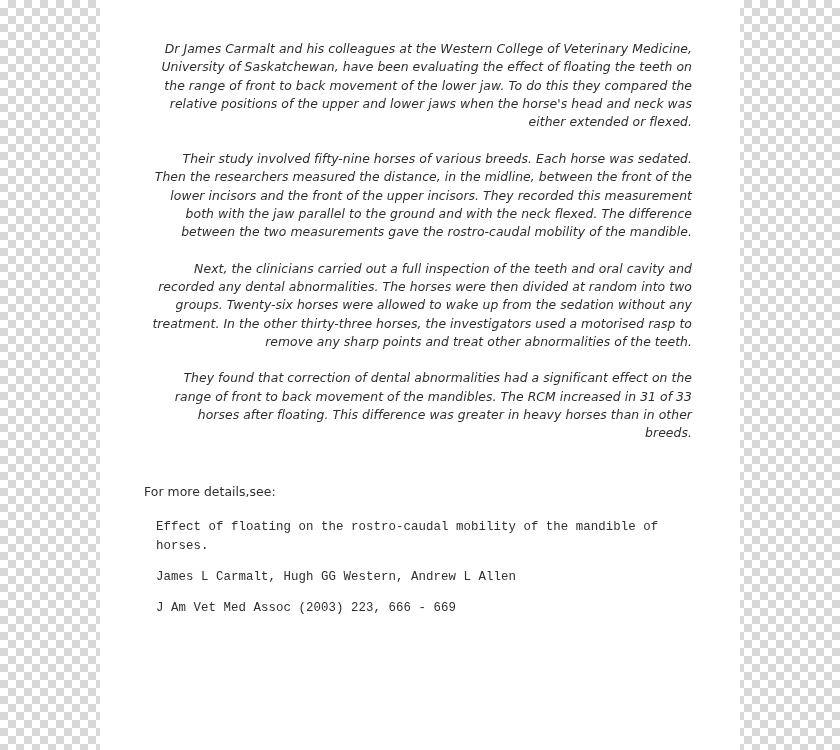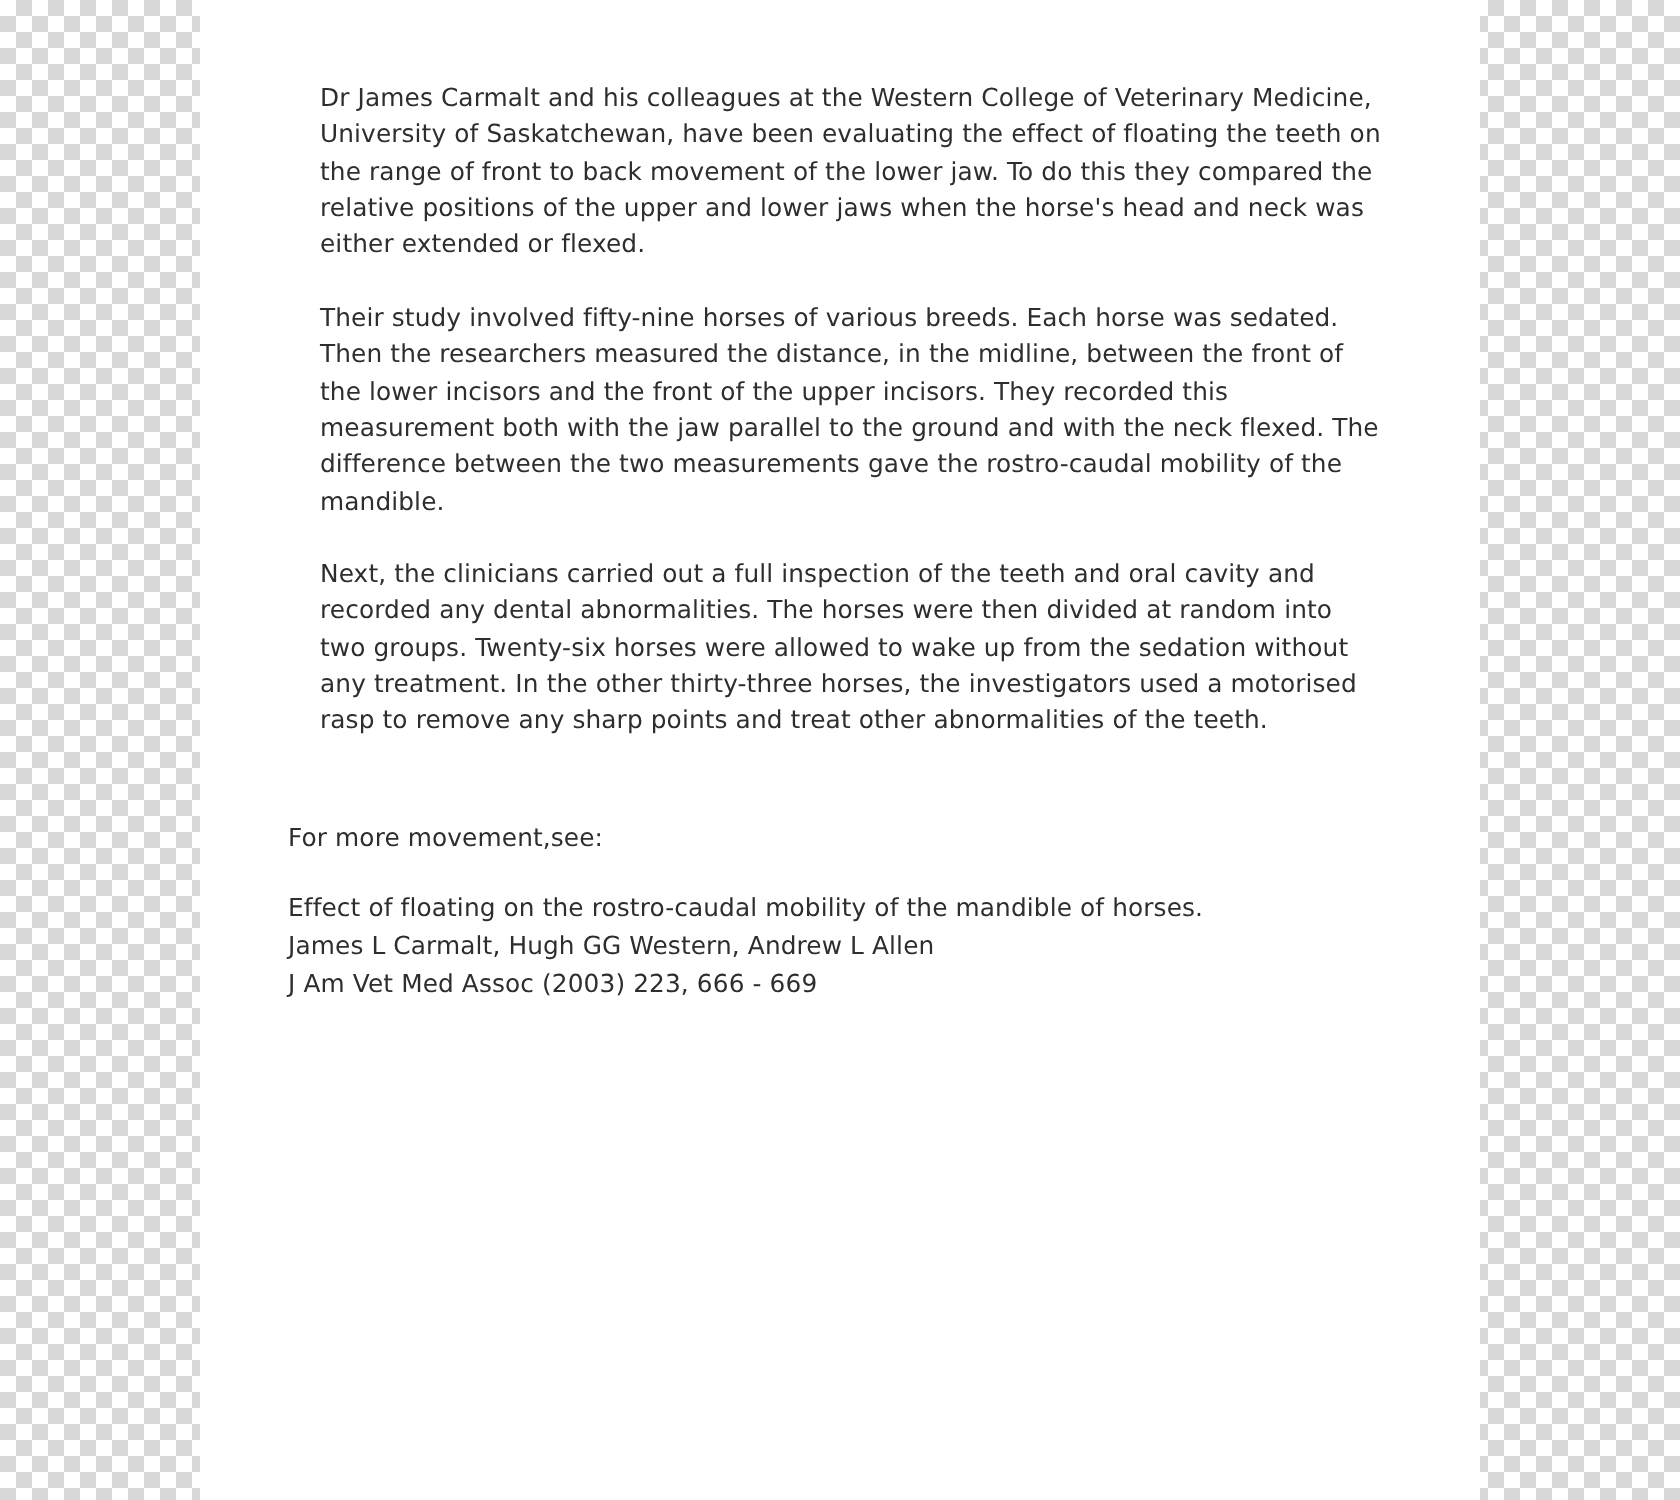--- a/index.html
+++ b/index.html
@@ -28,46 +28,49 @@
     box-sizing: border-box;
     padding: 40px 48px 0 44px;
   }
   .doc-body {
     color: #2e2e2e;
     font-size: 12.4px;
     line-height: 1.48;
     letter-spacing: 0.005em;
   }
   .para {
-    margin: 0 0 18px 16px;
-    text-align: left;
+    margin: 0 0 18px 6px;
+    text-align: right;
+    font-style: italic;
   }
   .spacer-gap {
     height: 22px;
   }
   .ref-line {
-    margin: 0;
+    margin: 12px;
     line-height: 1.52;
+    font-family: Liberation Mono, monospace;
   }
   .ref-block {
     margin-top: 0px;
   }
   .more-details {
     margin: 0 0 17px 0;
   }
 </style>
 </head>
 <body>
 
 <div class="page">
   <div class="doc-body">
     <p class="para">Dr James Carmalt and his colleagues at the Western College of Veterinary Medicine, University of Saskatchewan, have been evaluating the effect of floating the teeth on the range of front to back movement of the lower jaw. To do this they compared the relative positions of the upper and lower jaws when the horse's head and neck was either extended or flexed.</p>
     <p class="para">Their study involved fifty-nine horses of various breeds. Each horse was sedated. Then the researchers measured the distance, in the midline, between the front of the lower incisors and the front of the upper incisors. They recorded this measurement both with the jaw parallel to the ground and with the neck flexed. The difference between the two measurements gave the rostro-caudal mobility of the mandible.</p>
     <p class="para">Next, the clinicians carried out a full inspection of the teeth and oral cavity and recorded any dental abnormalities. The horses were then divided at random into two groups. Twenty-six horses were allowed to wake up from the sedation without any treatment. In the other thirty-three horses, the investigators used a motorised rasp to remove any sharp points and treat other abnormalities of the teeth.</p>
+    <p class="para">They found that correction of dental abnormalities had a significant effect on the range of front to back movement of the mandibles. The RCM increased in 31 of 33 horses after floating. This difference was greater in heavy horses than in other breeds.</p>
     <div class="spacer-gap"></div>
-    <p class="more-details">For more movement,see:</p>
+    <p class="more-details">For more details,see:</p>
     <div class="ref-block">
       <p class="ref-line">Effect of floating on the rostro-caudal mobility of the mandible of horses.</p>
       <p class="ref-line">James L Carmalt, Hugh GG Western, Andrew L Allen</p>
       <p class="ref-line">J Am Vet Med Assoc (2003) 223, 666 - 669</p>
     </div>
   </div>
 </div>
 
 </body></html>

